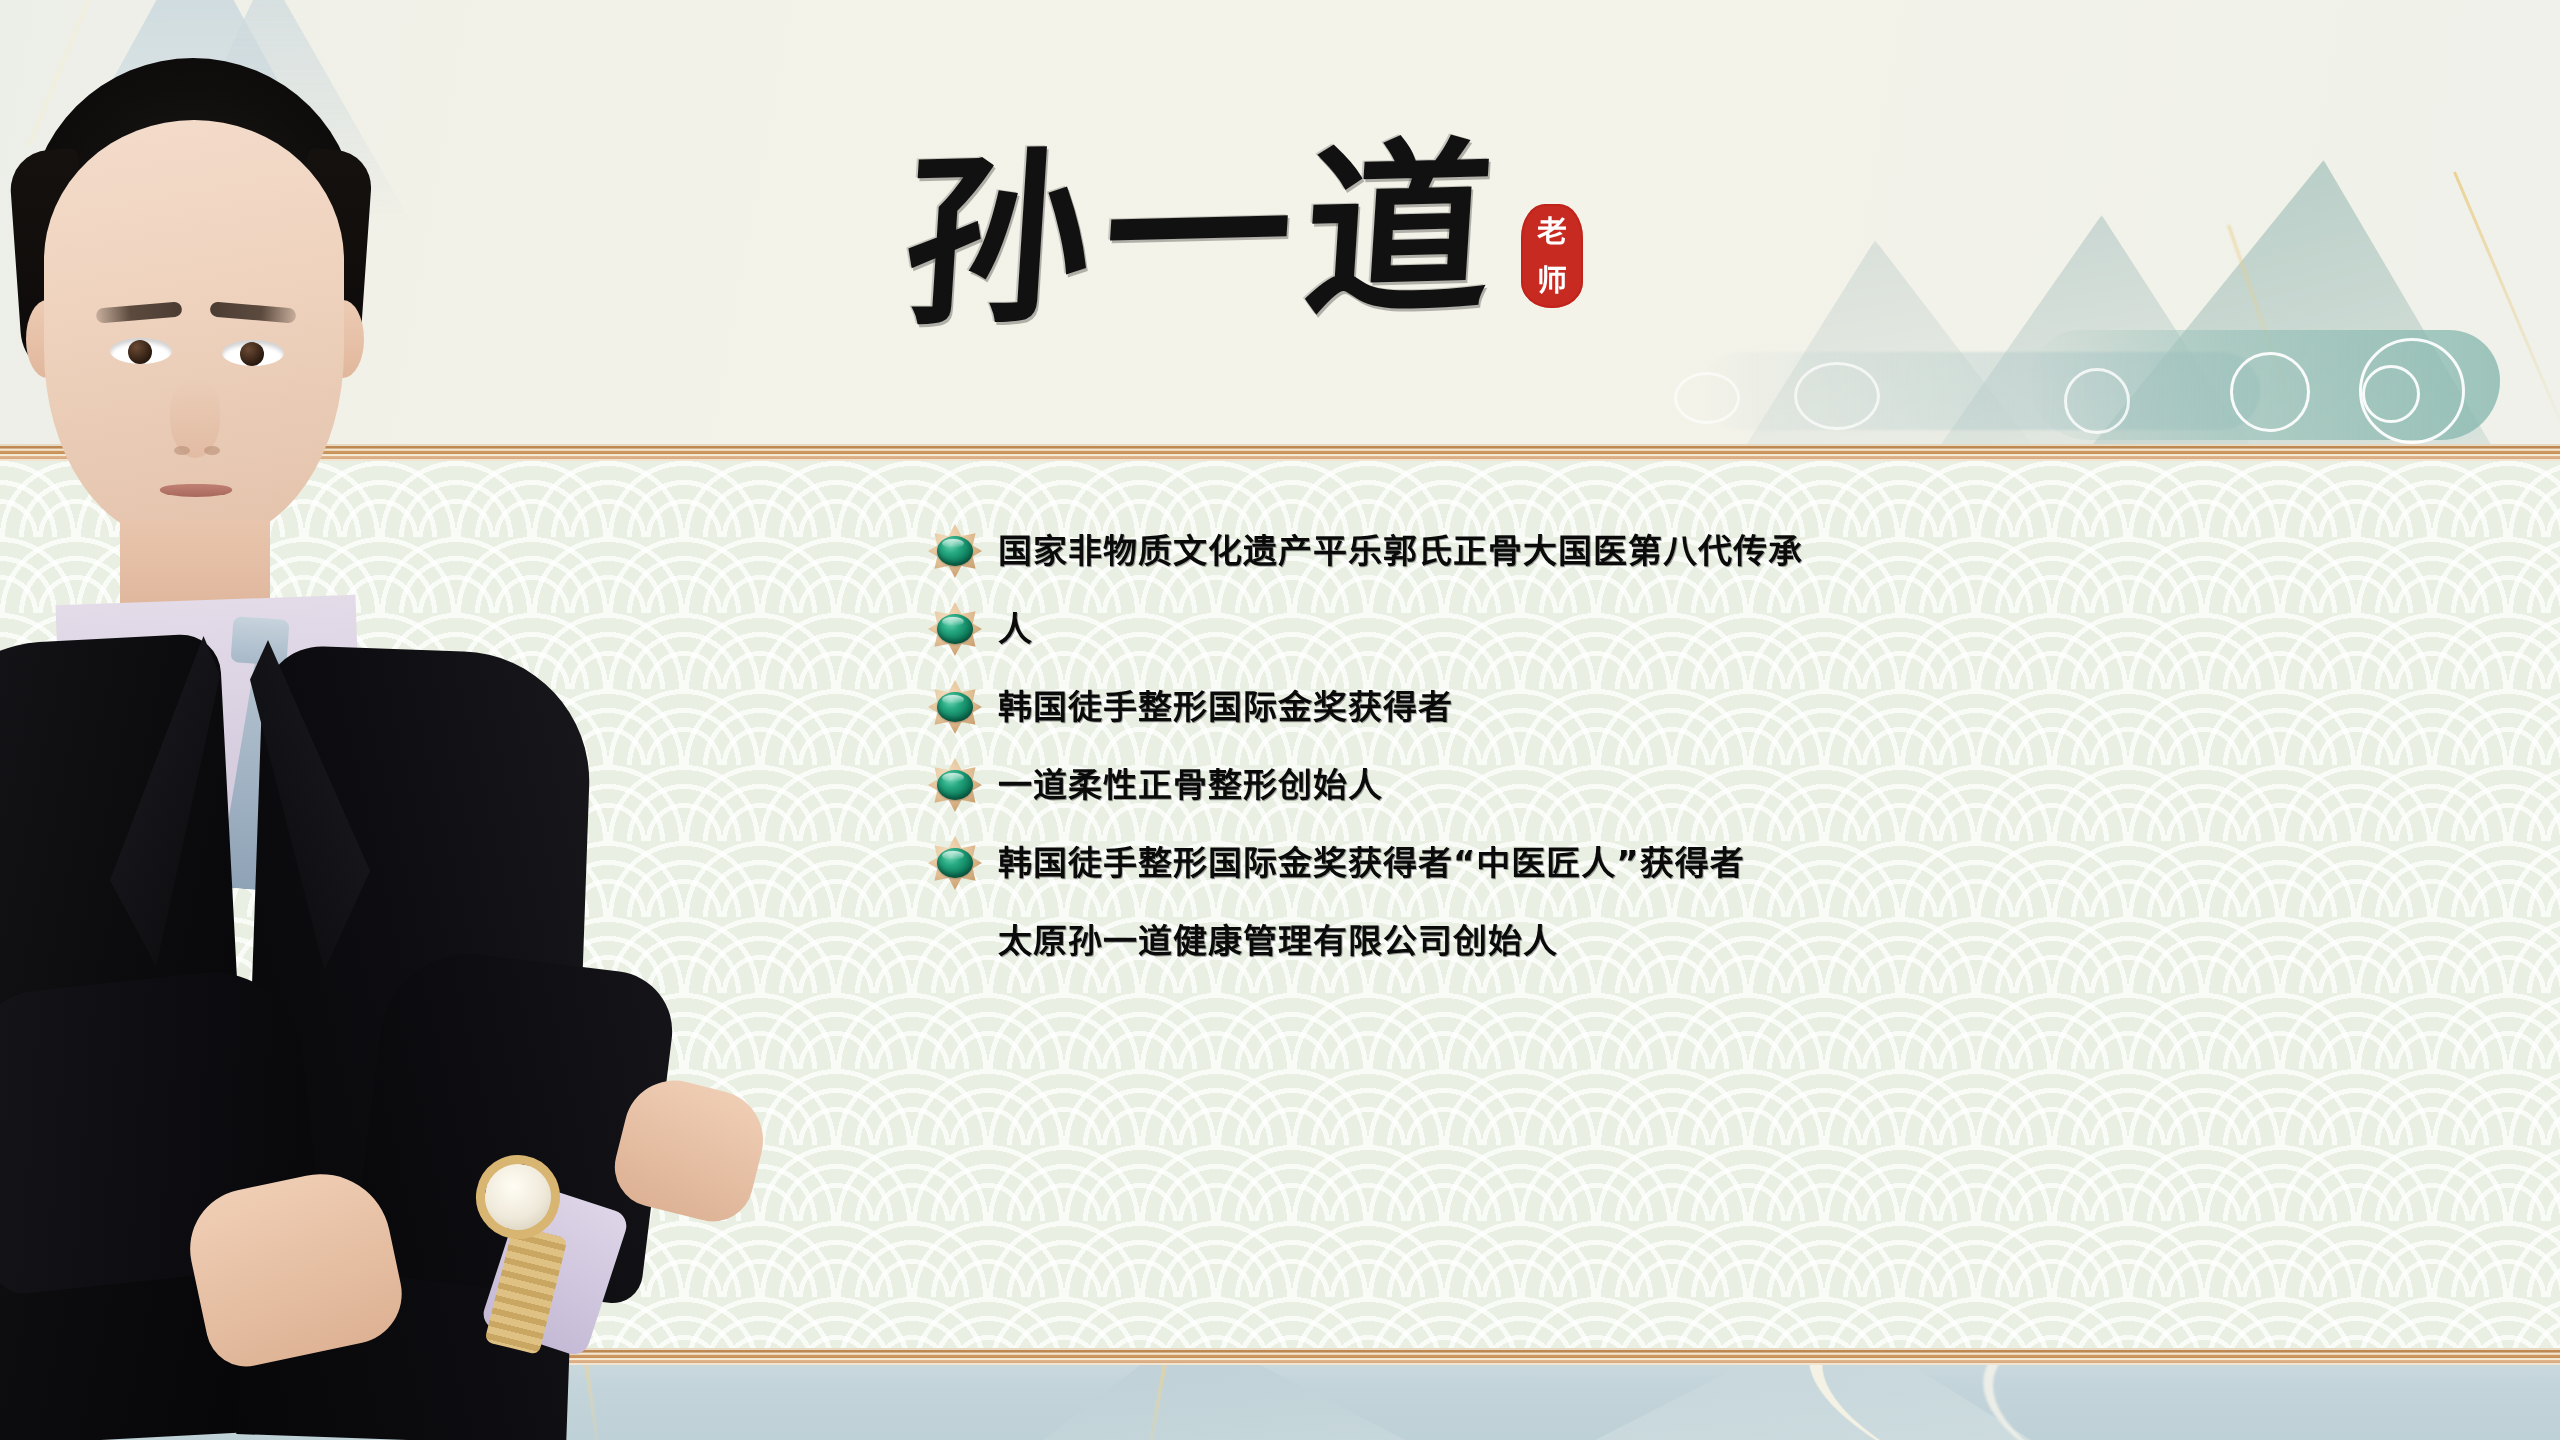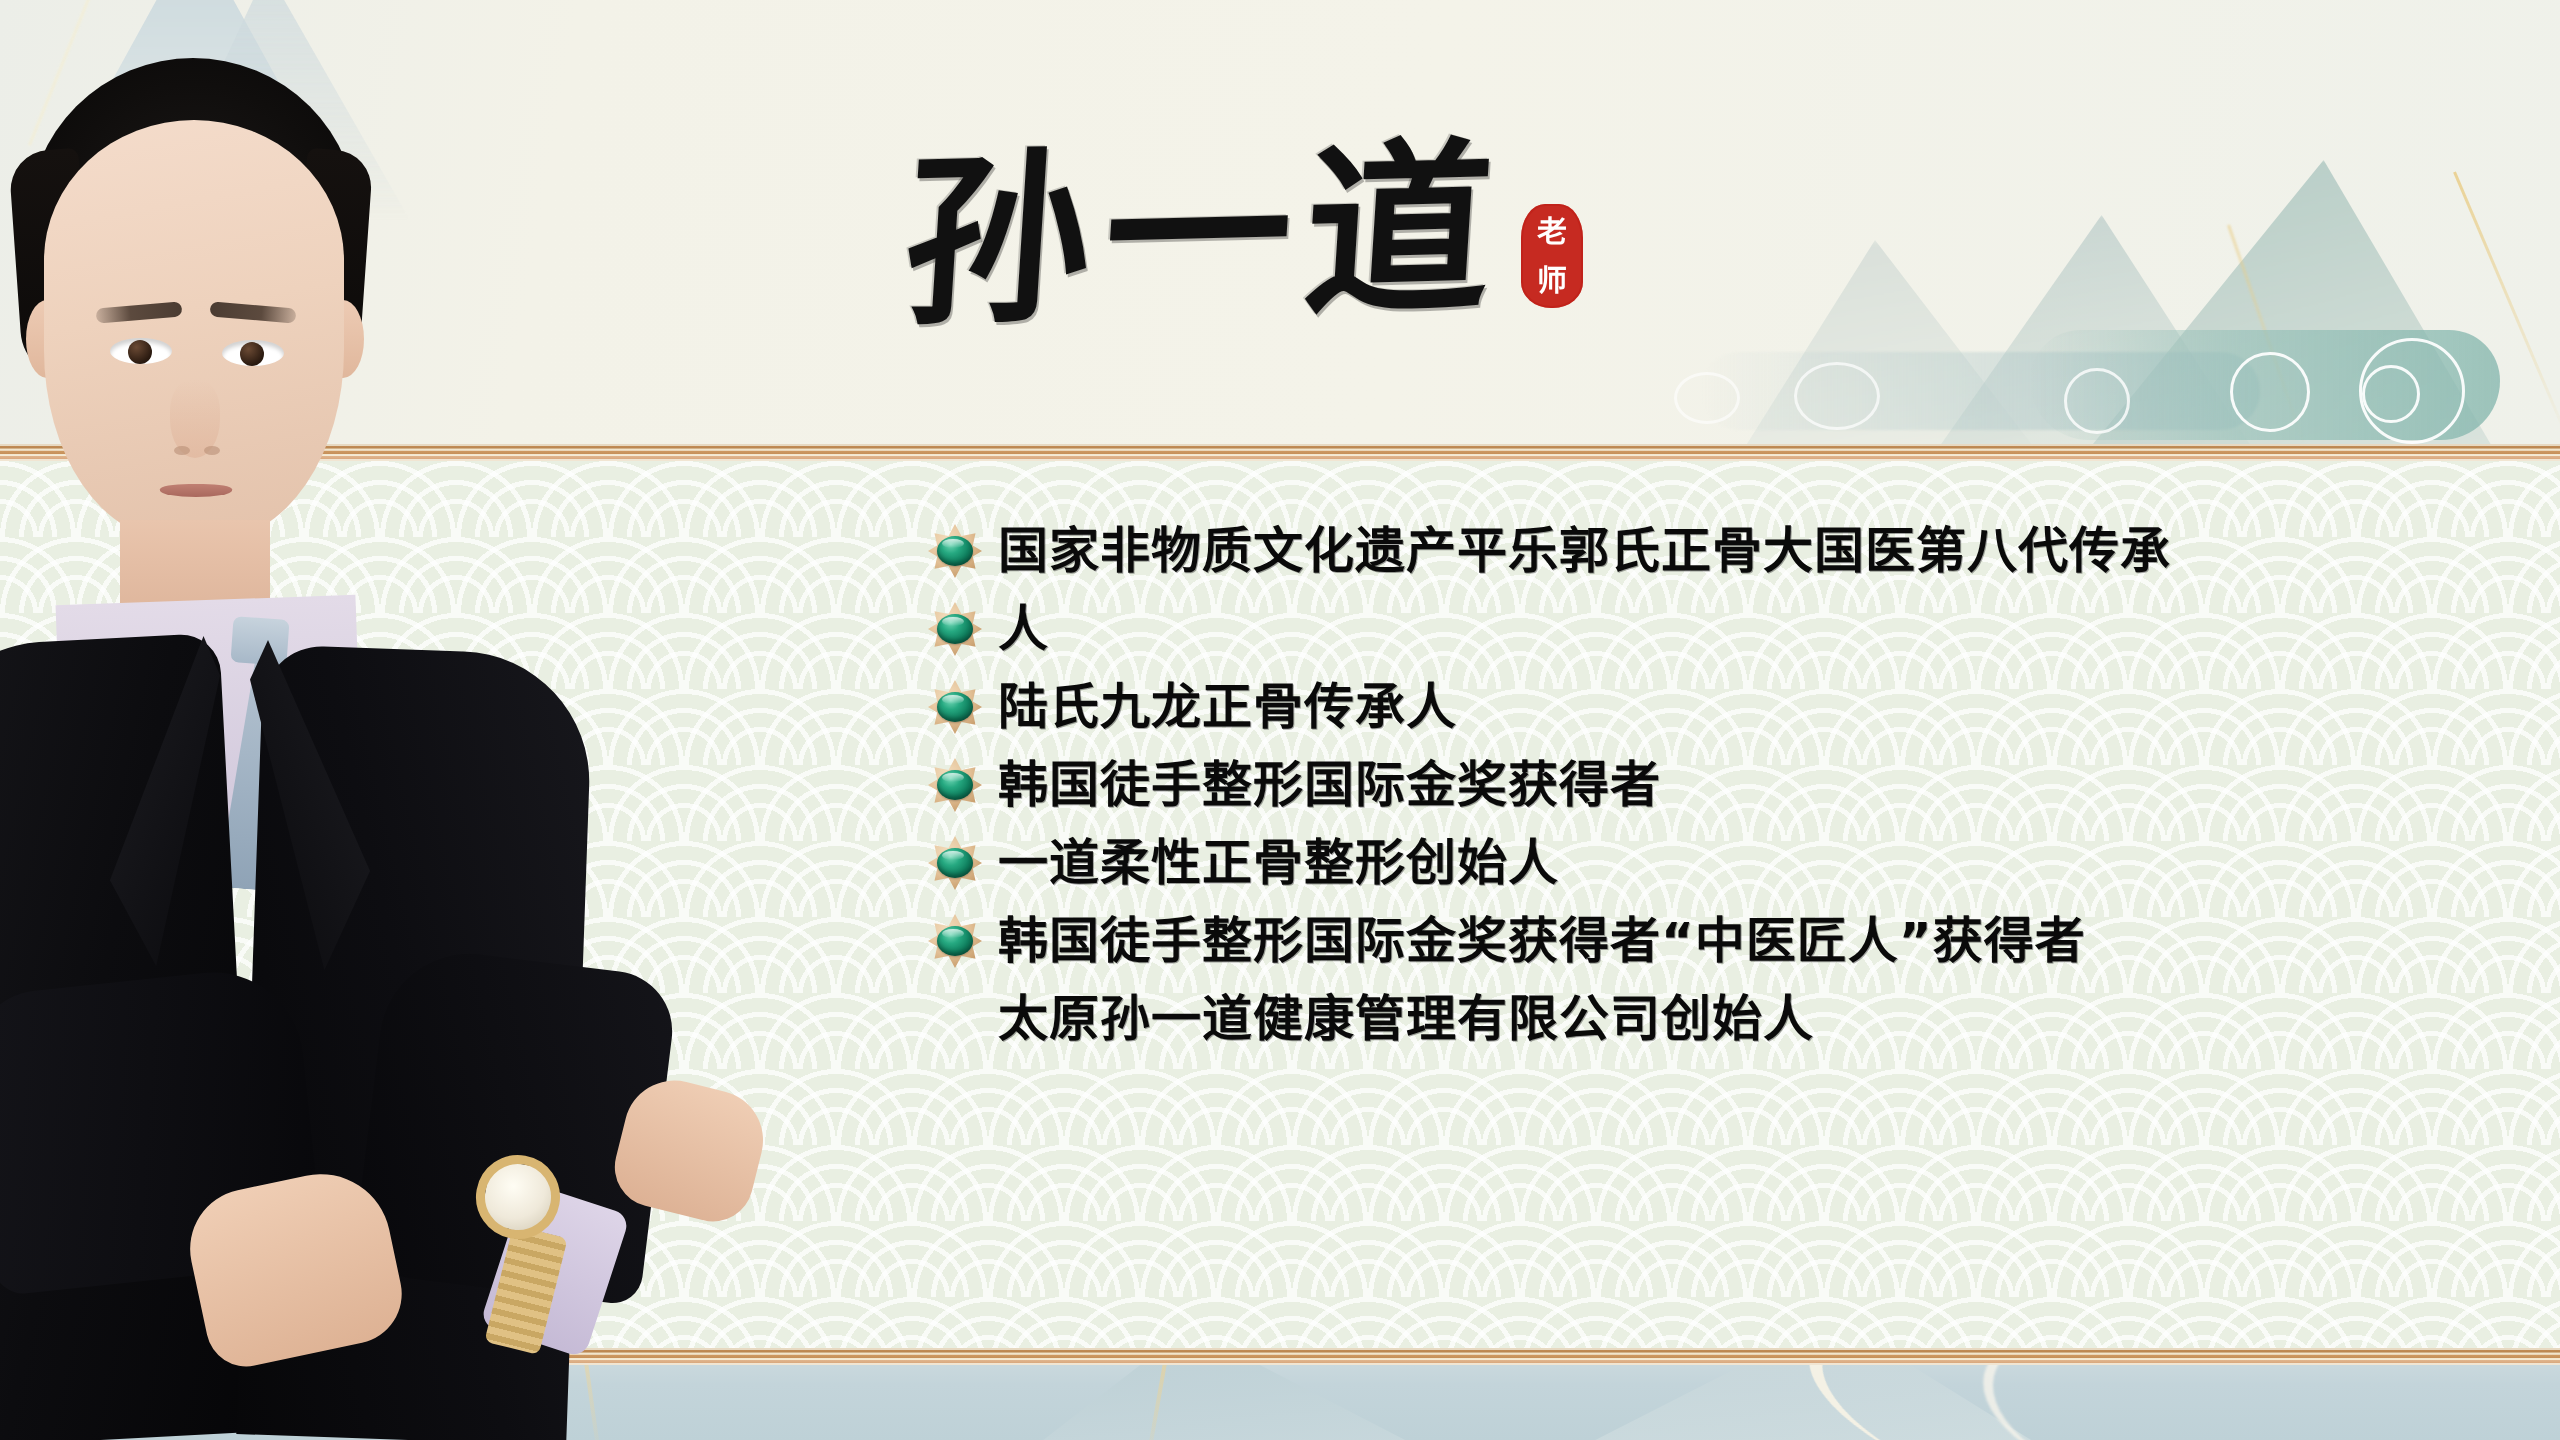--- a/index.html
+++ b/index.html
@@ -174,21 +174,21 @@
     position:absolute;left:9px;top:12px;width:36px;height:30px;border-radius:50%;
     background:radial-gradient(ellipse at 38% 28%,#6fd6b4 0%,#26a981 30%,#0e7d5c 62%,#0a5b45 100%);
     box-shadow:inset 0 -3px 5px rgba(0,0,0,.35), 0 1px 2px rgba(0,0,0,.25);
   }
   .bullet .shine{
     position:absolute;left:14px;top:15px;width:22px;height:9px;border-radius:50%;
     background:linear-gradient(180deg,rgba(255,255,255,.75),rgba(255,255,255,0));
   }
   .cred-text{
     font-family:"DejaVu Sans","Liberation Sans",sans-serif;
-    font-size:50px;font-weight:700;color:#0a0a0a;
+    font-size:34px;font-weight:700;color:#0a0a0a;
     line-height:1;letter-spacing:1px;white-space:nowrap;
     text-shadow:1px 1px 0 rgba(0,0,0,.35);
   }
   .cred-item.no-bullet .bullet{visibility:hidden;}
   .cred-item.overflow{z-index:40;}
 
   
   .portrait{
     position:absolute;left:0;top:0;width:950px;height:1440px;z-index:35;
     pointer-events:none;
@@ -340,28 +340,20 @@
           <span class="shine"></span>
       </span>
       <span class="cred-text">人</span>
     </li>
     <li class="cred-item">
       <span class="bullet">
         <span class="frame"></span>
           <span class="gem"></span>
           <span class="shine"></span>
       </span>
-      <span class="cred-text">陆氏九龙正骨传承人</span>
-    </li>
-    <li class="cred-item">
-      <span class="bullet">
-        <span class="frame"></span>
-          <span class="gem"></span>
-          <span class="shine"></span>
-      </span>
       <span class="cred-text">韩国徒手整形国际金奖获得者</span>
     </li>
     <li class="cred-item">
       <span class="bullet">
         <span class="frame"></span>
           <span class="gem"></span>
           <span class="shine"></span>
       </span>
       <span class="cred-text">一道柔性正骨整形创始人</span>
     </li>

